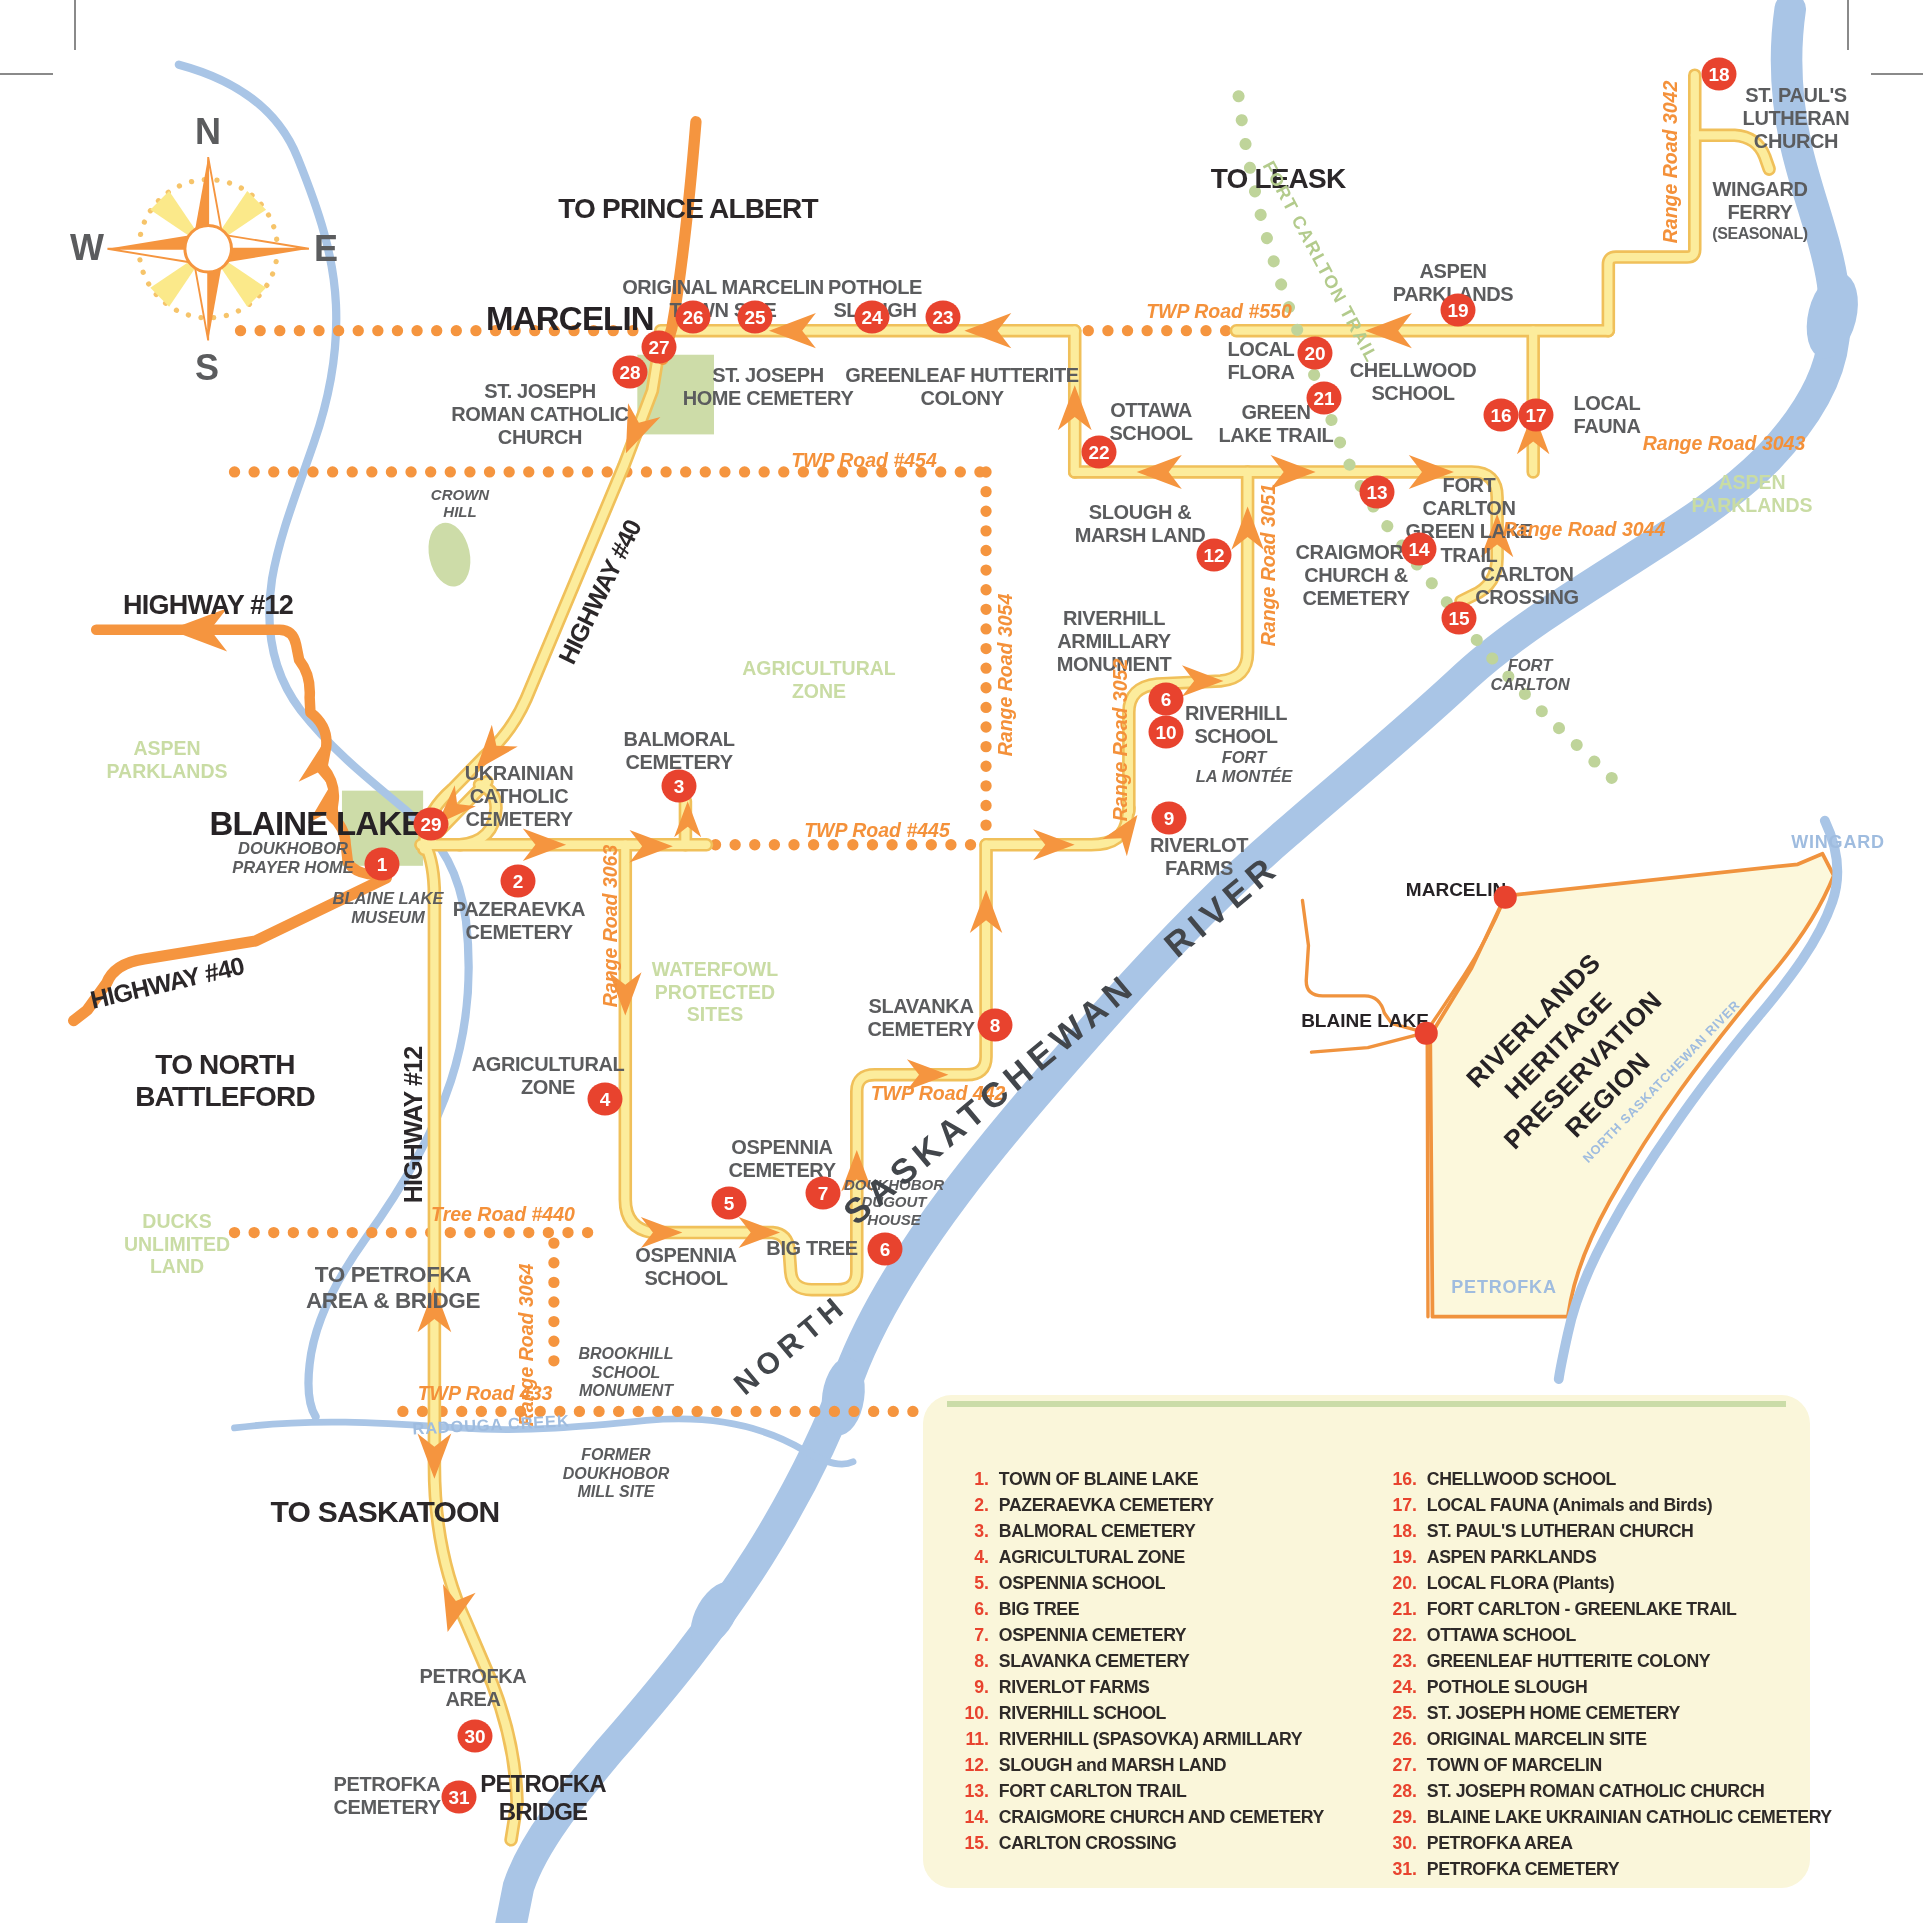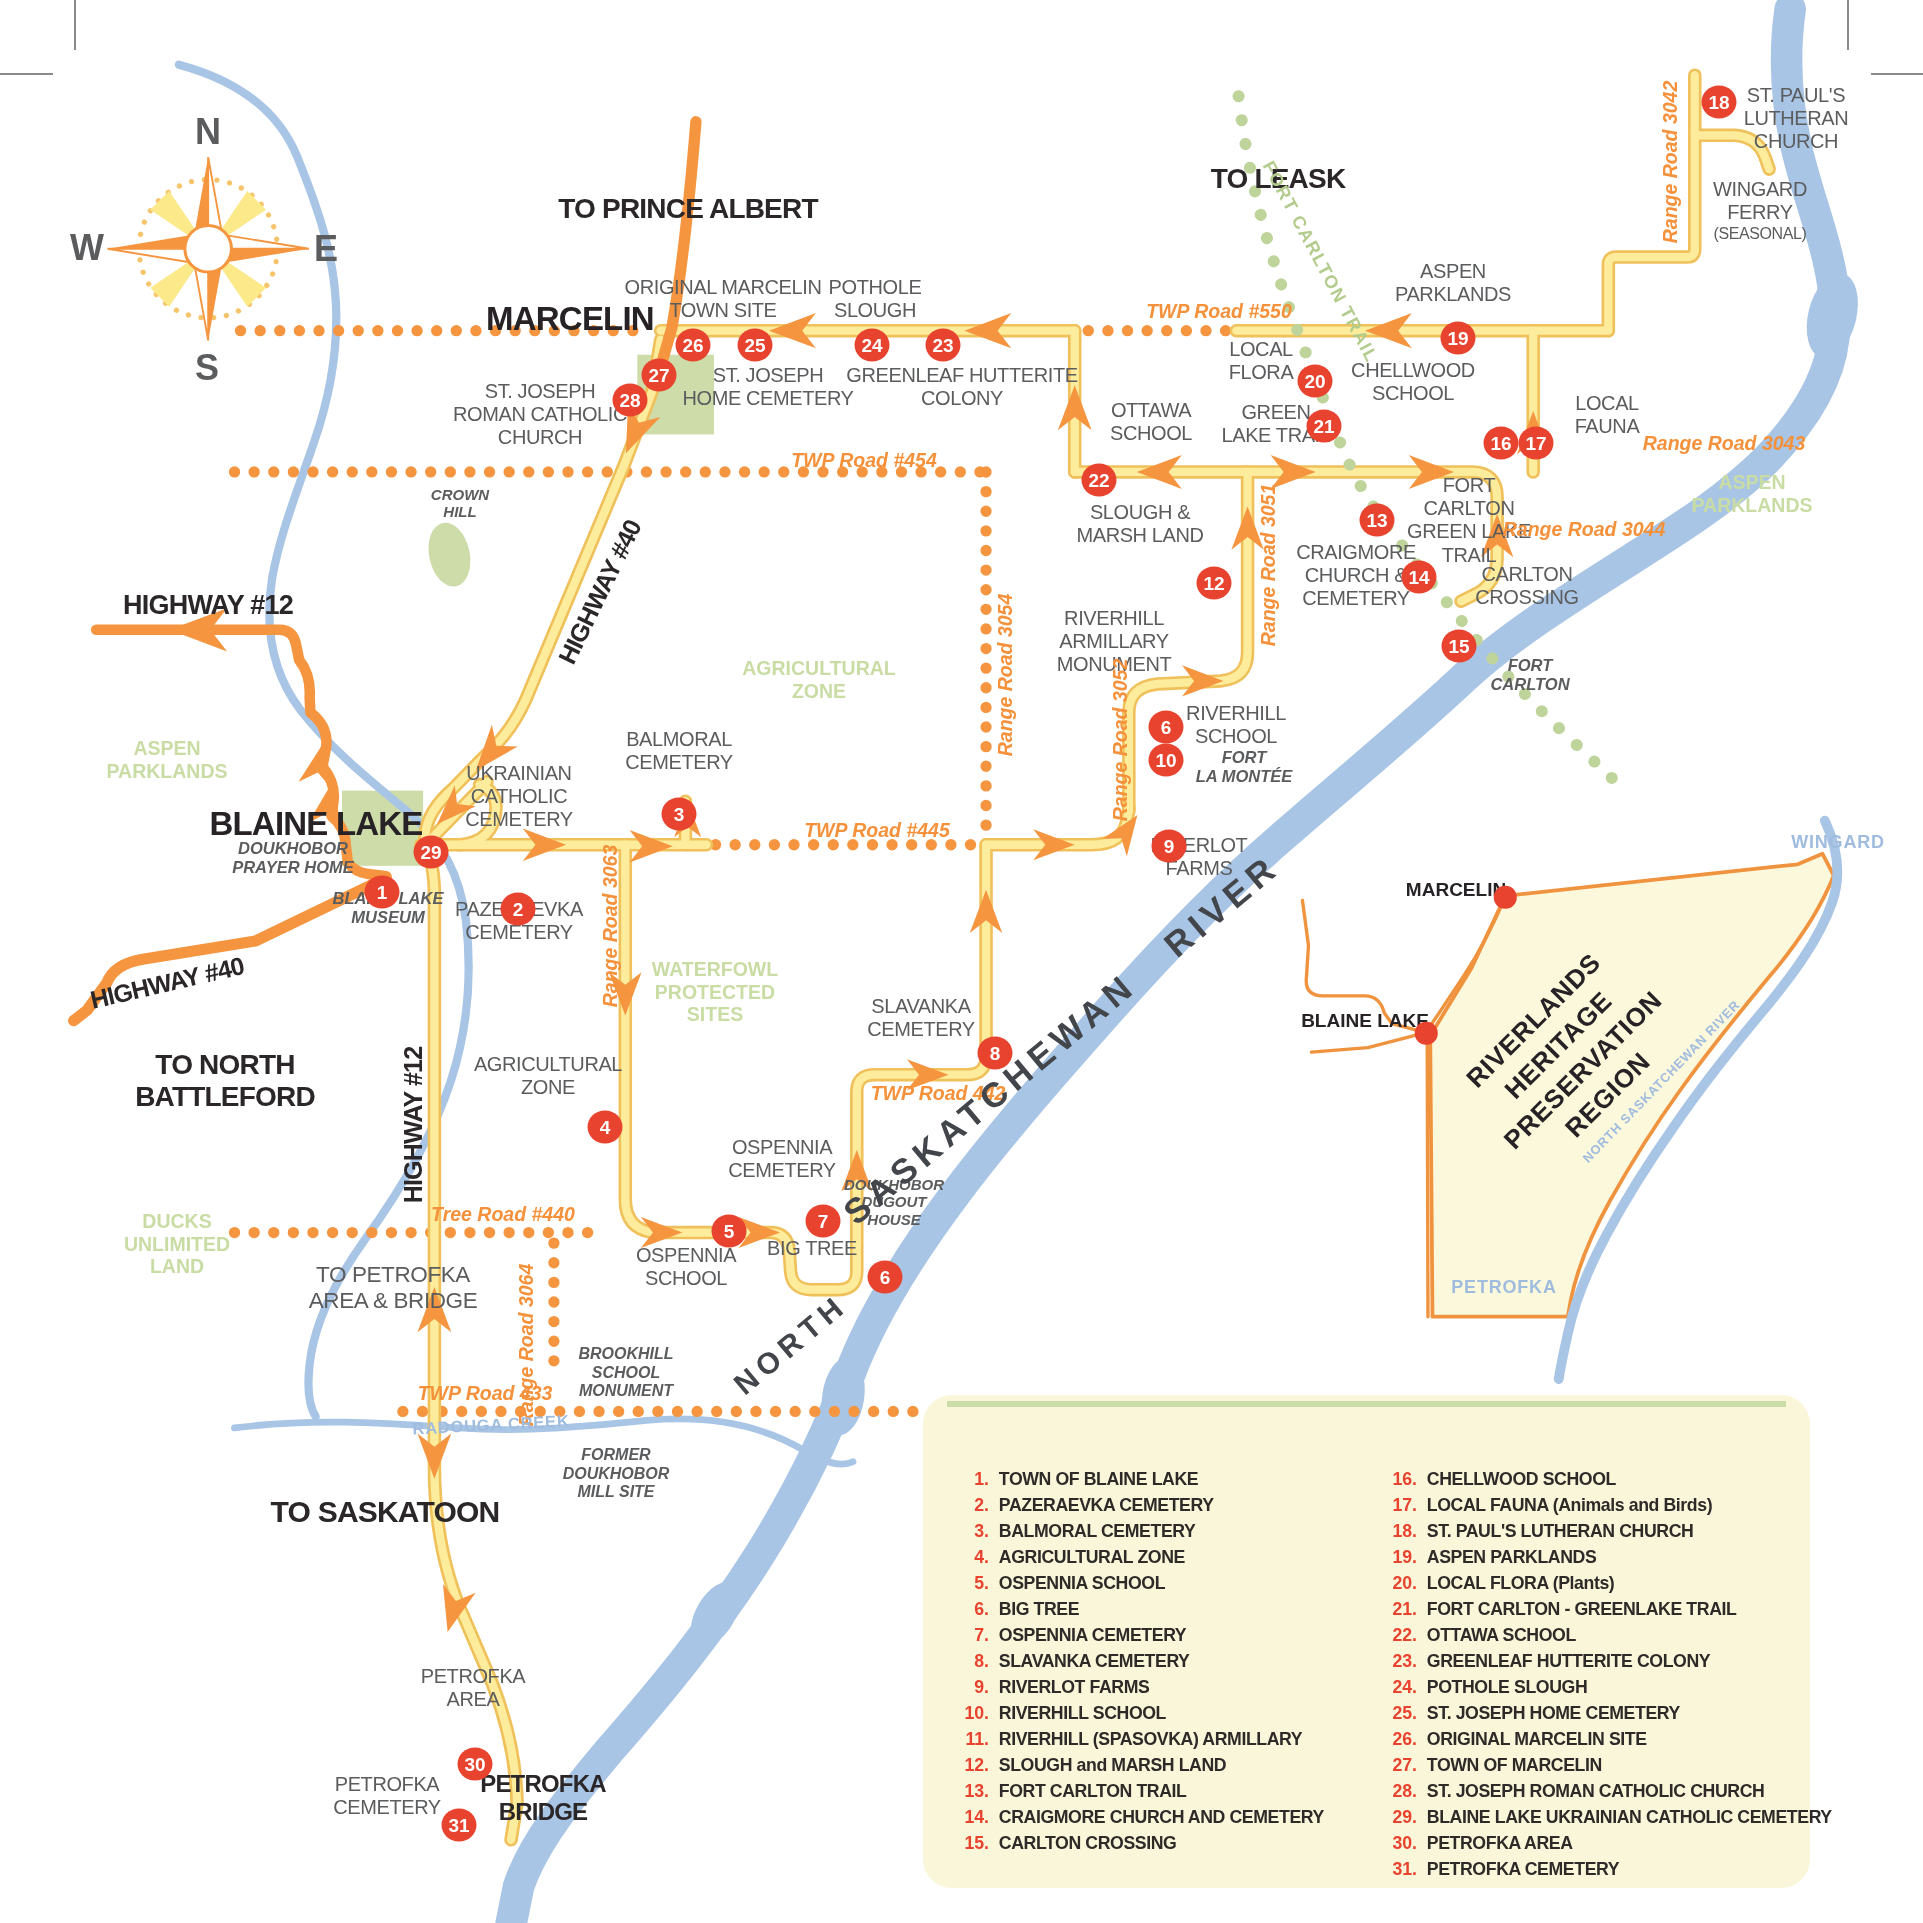--- a/index.html
+++ b/index.html
@@ -1,35 +1,35 @@
 <!DOCTYPE html>
 <html style="font-size:12px"><head>
 <meta charset="utf-8">
 <style>
   html,body{margin:0;padding:0;background:#fff;}
   #page{position:relative;width:1924px;height:1924px;background:#fff;overflow:hidden;
         font-family:"Liberation Sans",sans-serif;}
   #roads-svg{position:absolute;left:0;top:0;}
   .map-label{position:absolute;white-space:pre-line;text-align:center;line-height:1.16;
              transform:translate(-50%,-50%);pointer-events:none;}
-  .lbl-place{color:#5b5c5e;font-weight:normal;font-size:20px;letter-spacing:-0.4px;}
+  .lbl-place{color:#5b5c5e;font-weight:bold;font-size:20px;letter-spacing:-0.4px;}
   .lbl-town{color:#262225;font-weight:bold;font-size:33px;letter-spacing:-0.8px;}
   .lbl-dest{color:#2b2729;font-weight:bold;font-size:28px;letter-spacing:-0.8px;}
   .lbl-road{color:#f4913a;font-weight:bold;font-style:italic;font-size:19.5px;}
   .lbl-green{color:#c9dca4;font-weight:bold;font-size:19.5px;}
   .lbl-trail{color:#b3cb8c;font-weight:bold;font-size:18px;letter-spacing:1.5px;}
   .lbl-ital{color:#5b5c5e;font-style:italic;font-weight:bold;font-size:16.5px;}
   .lbl-riverbig{color:#42464b;font-weight:bold;font-size:35px;letter-spacing:6px;}
   .lbl-riversm{color:#9fbcdf;font-weight:bold;font-size:18px;letter-spacing:0.8px;}
   .lbl-inset-town{color:#262225;font-weight:bold;font-size:19px;}
   .lbl-region{color:#262225;font-weight:bold;font-size:26px;letter-spacing:0.8px;line-height:1.35;}
   .lbl-compass{color:#5b5c5e;font-weight:bold;font-size:36px;}
   .marker{position:absolute;width:35px;height:33px;border-radius:50%;background:#e8432e;
           color:#fff;font-weight:bold;font-size:19px;display:flex;align-items:center;
-          justify-content:center;transform:translate(-50%,-50%);font-family:"Liberation Sans",sans-serif;margin-top:28px;}
+          justify-content:center;transform:translate(-50%,-50%);font-family:"Liberation Sans",sans-serif;}
   #legend-box{position:absolute;left:923px;top:1395px;width:887px;height:493px;
               background:#faf6da;border-radius:28.6px;}
   #legend-title{margin-top:16.5px;text-align:center;font-family:"Liberation Serif",serif;
                 font-style:italic;font-weight:bold;font-size:35px;color:#e8432e;}
   #legend-rule{width:839px;height:6px;background:#cbdca8;margin:6px auto 0 auto;}
   .legend-col{position:absolute;top:71px;}
   #legend-col-left{left:30px;}
   #legend-col-right{left:458px;}
   .legend-row{display:flex;height:26px;align-items:center;}
   .legend-num{width:36px;text-align:right;color:#e8432e;font-weight:bold;font-size:17.7px;flex:none;}

